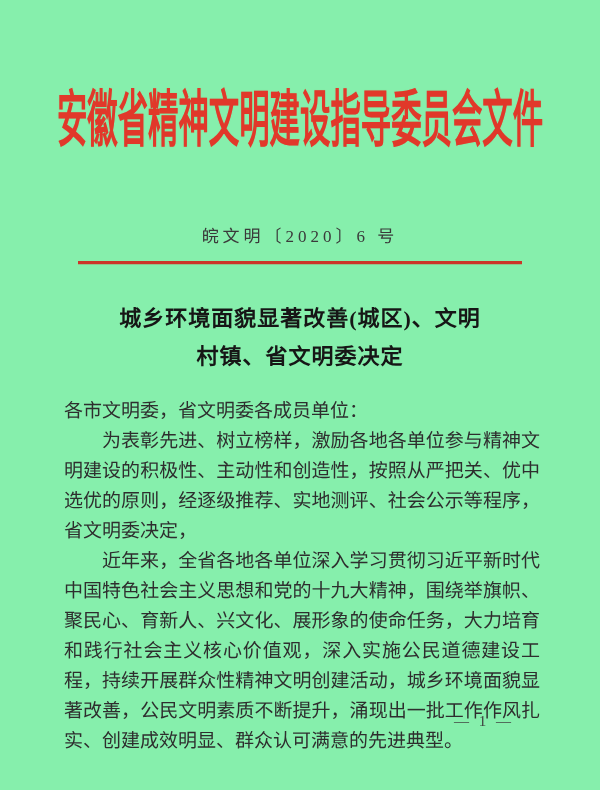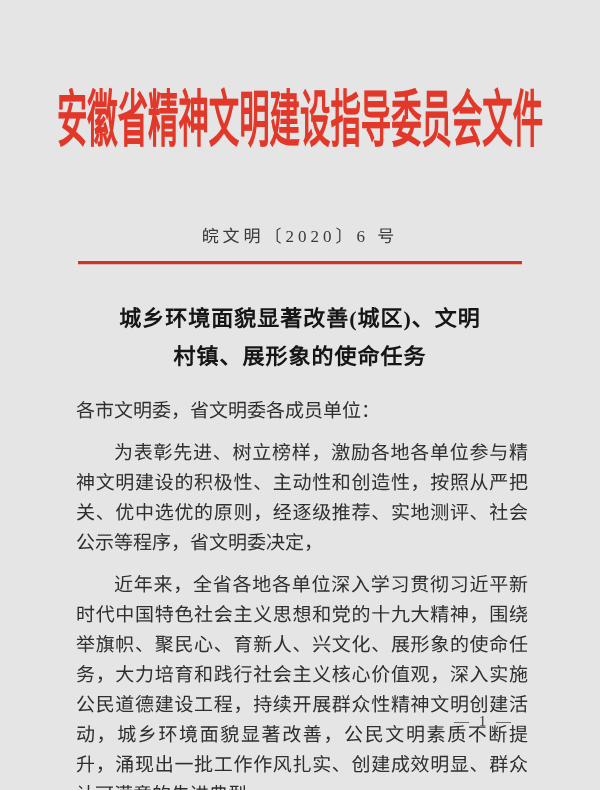--- a/index.html
+++ b/index.html
@@ -5,21 +5,21 @@
   * { margin: 0; padding: 0; box-sizing: border-box; }
   html, body { background: #ffffff; }
   body {
     font-family: "Liberation Serif", "DejaVu Serif", serif;
     width: 600px;
   }
   .page {
     position: relative;
     width: 600px;
     height: 790px;
-    background: #e5e5e5;
+    background: #86efac;
     overflow: hidden;
     padding-top: 84px;
   }
   .letterhead {
     height: 72px;
     display: flex;
     align-items: center;
     justify-content: center;
     overflow: visible;
   }
@@ -60,21 +60,21 @@
   .doc-title .title-line { display: block; }
   .body {
     margin-top: 20px;
     padding: 0 60px 0 64px;
     font-size: 19px;
     line-height: 30px;
     color: #2e2e2e;
     text-align: justify;
     text-justify: inter-character;
   }
-  .body p { margin: 12px; }
+  .body p { margin: 0; }
   .body .para { text-indent: 2em; }
   .page-number {
     position: absolute;
     right: 86px;
     bottom: 60px;
     font-size: 15px;
     letter-spacing: 3px;
     color: #3f3f3f;
   }
 </style>
@@ -86,21 +86,21 @@
   <div class="letterhead">
     <div class="letterhead-title">安徽省精神文明建设指导委员会文件</div>
   </div>
 
   <div class="doc-number">皖文明〔2020〕6 号</div>
 
   <div class="divider"></div>
 
   <h1 class="doc-title">
     <span class="title-line">城乡环境面貌显著改善(城区)、文明</span>
-    <span class="title-line">村镇、展形象的使命任务</span>
+    <span class="title-line">村镇、省文明委决定</span>
   </h1>
 
   <div class="body">
     <p class="salutation">各市文明委，省文明委各成员单位：</p>
     <p class="para">为表彰先进、树立榜样，激励各地各单位参与精神文明建设的积极性、主动性和创造性，按照从严把关、优中选优的原则，经逐级推荐、实地测评、社会公示等程序，省文明委决定，</p>
     <p class="para">近年来，全省各地各单位深入学习贯彻习近平新时代中国特色社会主义思想和党的十九大精神，围绕举旗帜、聚民心、育新人、兴文化、展形象的使命任务，大力培育和践行社会主义核心价值观，深入实施公民道德建设工程，持续开展群众性精神文明创建活动，城乡环境面貌显著改善，公民文明素质不断提升，涌现出一批工作作风扎实、创建成效明显、群众认可满意的先进典型。</p>
   </div>
 
   <div class="page-number">— 1 —</div>
 

